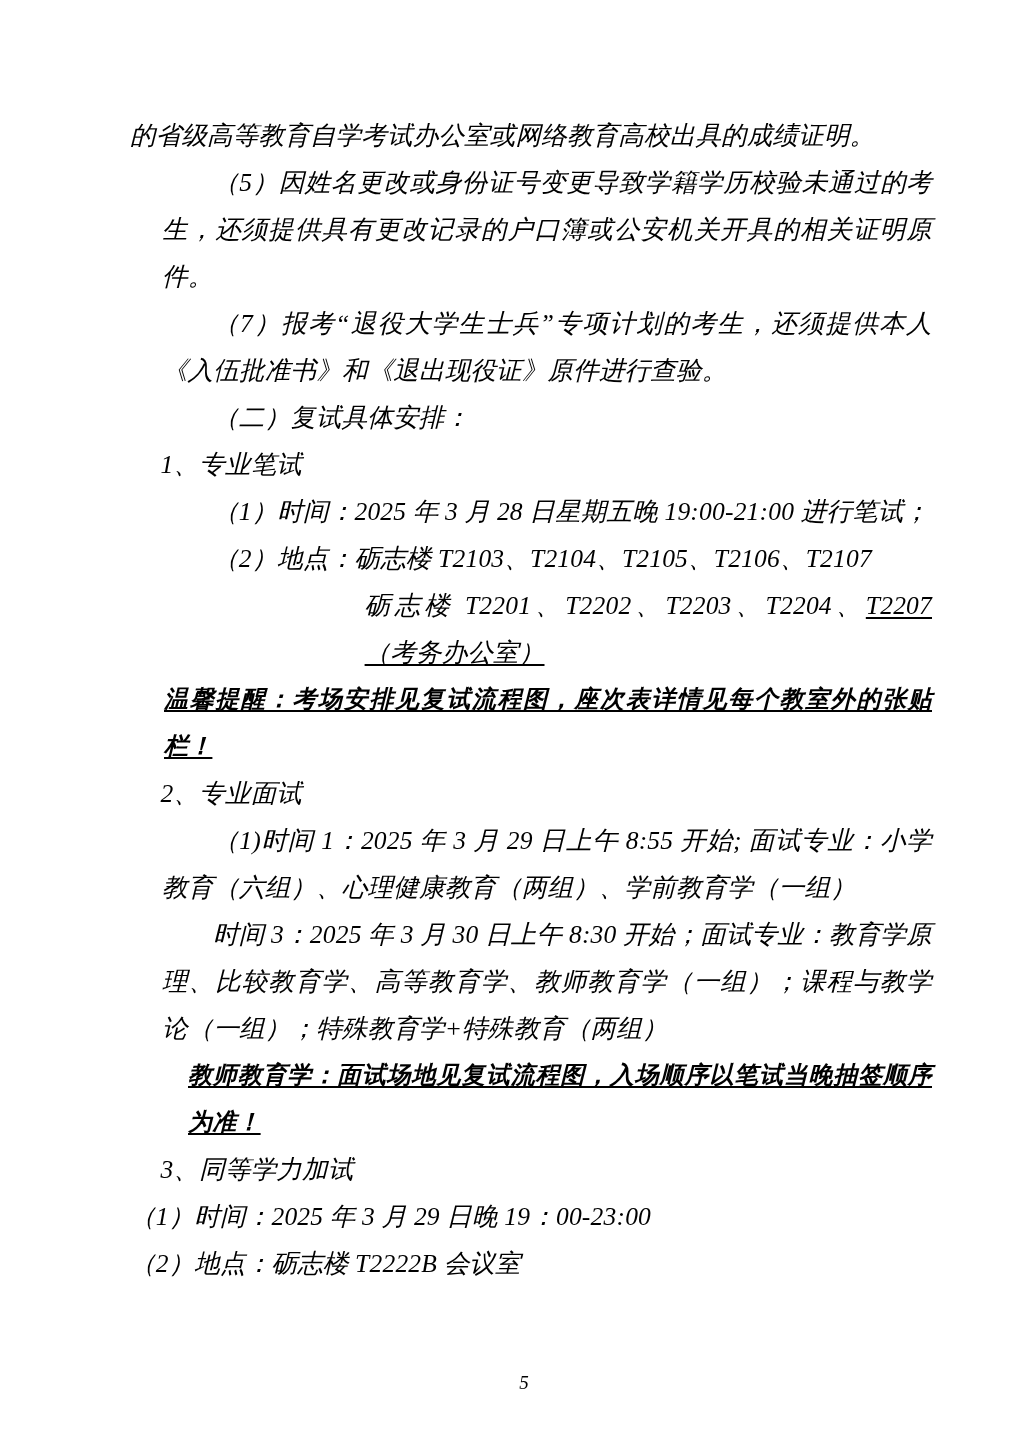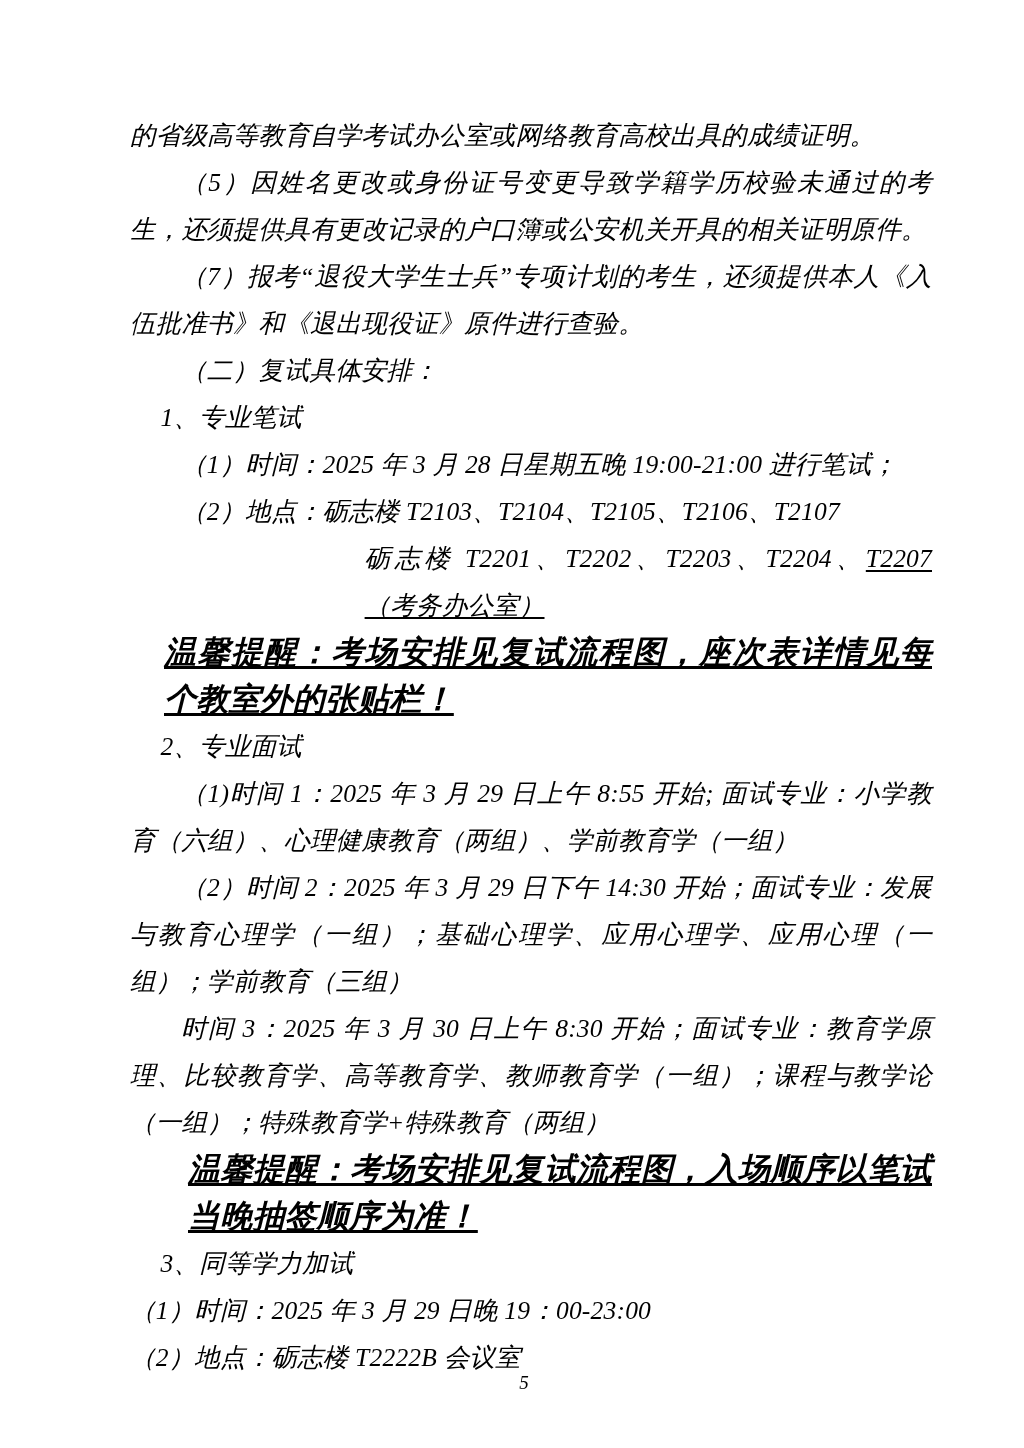--- a/index.html
+++ b/index.html
@@ -29,36 +29,37 @@
     line-height: 47px;
     letter-spacing: 0.2px;
     text-align: justify;
     text-justify: inter-ideograph;
   }
   p {
     margin: 0;
   }
   .indent {
     text-indent: 2em;
+    margin-left: 32px;
   }
   .indent-small {
     text-indent: 1.2em;
   }
   .noindent {
     text-indent: 0;
   }
   .hang-venue {
     text-indent: 0;
     padding-left: 9.2em;
   }
   .tip {
     font-weight: bold;
     text-decoration: underline;
     text-underline-offset: 3px;
-    font-size: 32px;
+    font-size: 24px;
     line-height: 47px;
     text-indent: 0;
   }
   .tip-a { padding-left: 34px; }
   .tip-b { padding-left: 58px; }
   .underline {
     text-decoration: underline;
     text-underline-offset: 3px;
   }
   .footer-pagenum {
@@ -92,25 +93,24 @@
     <p class="indent">（2）地点：砺志楼 T2103、T2104、T2105、T2106、T2107</p>
 
     <p class="hang-venue"><span>砺志楼 T2201、T2202、T2203、T2204、</span><span class="underline">T2207（考务办公室）</span></p>
 
     <p class="tip tip-a">温馨提醒：考场安排见复试流程图，座次表详情见每个教室外的张贴栏！</p>
 
     <p class="indent-small">2、专业面试</p>
 
     <p class="indent">（1)时间 1：2025 年 3 月 29 日上午 8:55 开始; 面试专业：小学教育（六组）、心理健康教育（两组）、学前教育学（一组）</p>
 
-    <p class="indent">（2）时间 2：2025 年 3 月 29 日下午 14:30 开始；面试专业：发展与教育心理学（一组）；基础心理学、应用心理学、应用心理（一组）；学前教育（三组）</p>
 
     <p class="indent">时间 3：2025 年 3 月 30 日上午 8:30 开始；面试专业：教育学原理、比较教育学、高等教育学、教师教育学（一组）；课程与教学论（一组）；特殊教育学+特殊教育（两组）</p>
 
-    <p class="tip tip-b">温馨提醒：考场安排见复试流程图，入场顺序以笔试当晚抽签顺序为准！</p>
+    <p class="tip tip-b">教师教育学：面试场地见复试流程图，入场顺序以笔试当晚抽签顺序为准！</p>
 
     <p class="indent-small">3、同等学力加试</p>
 
     <p class="noindent">（1）时间：2025 年 3 月 29 日晚 19：00-23:00</p>
 
     <p class="noindent">（2）地点：砺志楼 T2222B 会议室</p>
 
   </div>
 
   <div class="footer-pagenum">5</div>

